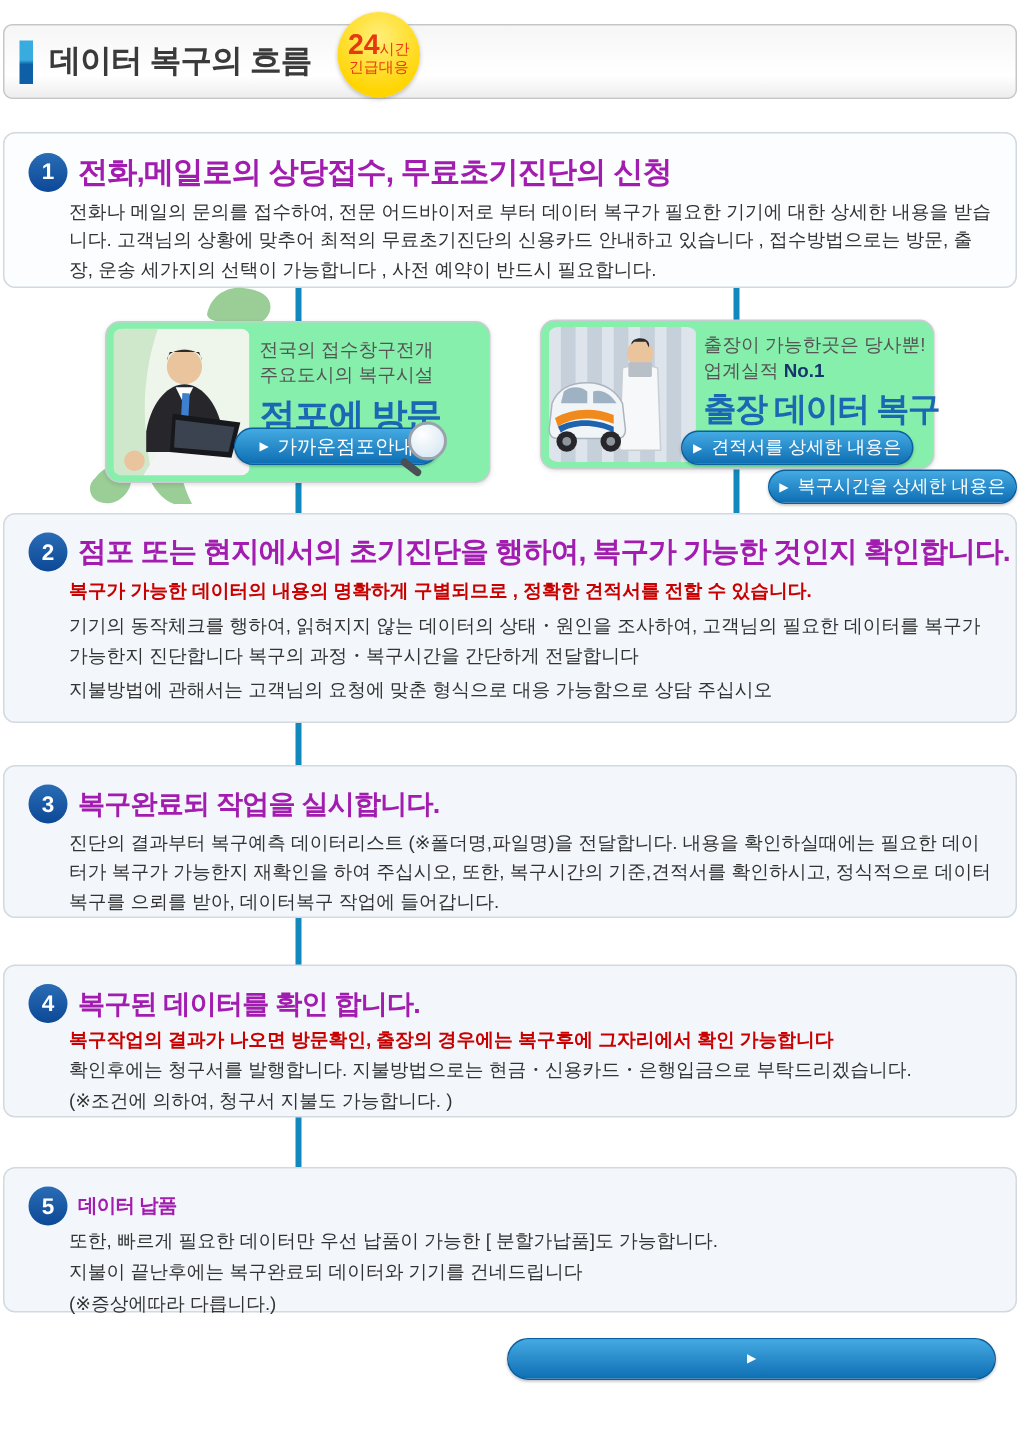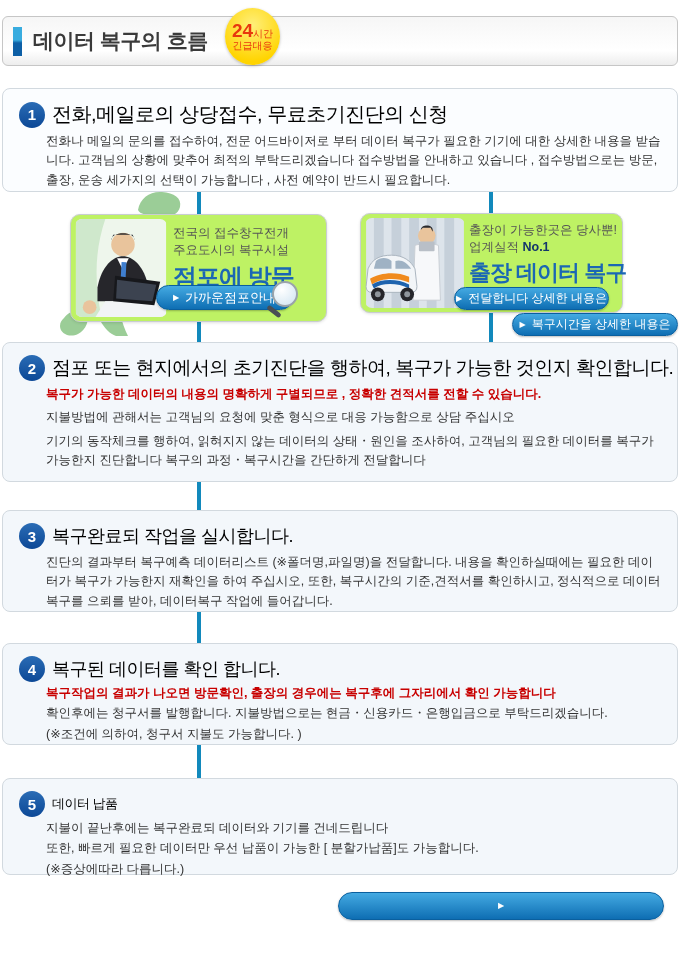--- a/index.html
+++ b/index.html
@@ -38,32 +38,32 @@
   .step.first { background:#fbfdff; }
   .s1 { top:88px;  height:104px; }
   .s2 { top:342px; height:140px; }
   .s3 { top:510px; height:102px; }
   .s4 { top:643px; height:102px; }
   .s5 { top:778px; height:97px; }
   .step-head { display:flex; align-items:center; }
   .num { flex:0 0 26px; width:26px; height:26px; border-radius:50%;
     background:linear-gradient(#2a6cb5,#0c4896); color:#fff; font-weight:bold;
     font-size:15px; display:flex; align-items:center; justify-content:center; }
-  .step-title { margin-left:7px; color:#000000; font-weight:normal; font-size:19px;
+  .step-title { margin-left:7px; color:#a21caf; font-weight:bold; font-size:19px;
     letter-spacing:-0.5px; white-space:nowrap; }
   .s3 .step-title, .s4 .step-title { font-size:18px; }
   .s5 .step-title { font-size:13px;text-align:center; }
   .step p { margin:4px 0 0 27px; font-size:12.5px; line-height:1.55; color:#333; }
   .step p.red { color:#c80000; font-weight:bold; margin-top:4px; }
   .s2 p { margin-left:27px; }
 
   
   .map-svg { position:absolute; left:50px; top:188px; width:200px; height:155px; z-index:2; }
 
-  .promo { position:absolute; background:#bef264; border:1px solid #c9cdd2; border-radius:10px;
+  .promo { position:absolute; background:#86efac; border:1px solid #c9cdd2; border-radius:10px;
     z-index:3; box-shadow:0 1px 3px rgba(0,0,0,.12);text-decoration:underline; }
   .promo-store { left:70px; top:214px; width:257px; height:108px; }
   .promo-onsite { left:360px; top:213px; width:263px; height:100px; }
   .photo { position:absolute; left:4px; top:4px; bottom:4px; border-radius:7px; overflow:hidden; }
   .promo-store .photo { width:92px; }
   .promo-onsite .photo { width:100px; }
   .photo svg { display:block; width:100%; height:100%; }
 
   .store-text { position:absolute; left:102px; top:10px; }
   .promo-line { font-size:12.5px; color:#555; line-height:1.35; white-space:nowrap; }
@@ -109,21 +109,21 @@
   <div class="vline v2"></div>
   <div class="vline v3"></div>
   <div class="vline v4"></div>
   <div class="vline v5"></div>
 
   <section class="step first s1">
     <div class="step-head">
       <span class="num">1</span>
       <h2 class="step-title" style="font-size:20px">전화,메일로의 상당접수, 무료초기진단의 신청</h2>
     </div>
-    <p>전화나 메일의 문의를 접수하여, 전문 어드바이저로 부터 데이터 복구가 필요한 기기에 대한 상세한 내용을 받습니다. 고객님의 상황에 맞추어 최적의 부탁드리겠습니다 접수방법을  안내하고 있습니다 , 접수방법으로는  방문, 출장, 운송 세가지의 선택이 가능합니다 , 사전 예약이 반드시 필요합니다.</p>
+    <p>전화나 메일의 문의를 접수하여, 전문 어드바이저로 부터 데이터 복구가 필요한 기기에 대한 상세한 내용을 받습니다. 고객님의 상황에 맞추어 최적의 무료초기진단의 신용카드  안내하고 있습니다 , 접수방법으로는  방문, 출장, 운송 세가지의 선택이 가능합니다 , 사전 예약이 반드시 필요합니다.</p>
   </section>
 
   <svg class="map-svg" viewBox="0 0 200 155">
     <path d="M88,22 C90,10 100,3 112,4 C124,5 132,10 130,19 C128,28 116,31 105,28 C97,26 90,27 88,22 Z" fill="#9bcd97"></path>
     <path d="M80,30 C70,40 56,60 48,80 C42,96 42,116 50,132 C54,140 60,146 66,148 L78,148 C66,124 64,92 76,60 C80,48 84,38 90,30 Z" fill="#9bcd97"></path>
     <path d="M14,130 C20,122 30,120 36,126 C40,132 36,142 28,146 C20,150 10,146 10,138 C10,134 12,132 14,130 Z" fill="#9bcd97"></path>
   </svg>
 
   <div class="promo promo-store">
     <div class="photo">
@@ -182,37 +182,37 @@
         <circle cx="42" cy="78" r="3" fill="#8f959c"></circle>
       </svg>
     </div>
     <div class="onsite-text">
       <div class="promo-line">출장이 가능한곳은 당사뿐!</div>
       <div class="promo-line"><span>업계실적 </span><span class="no1">No.1</span></div>
       <div class="promo-headline">출장 데이터 복구</div>
     </div>
     <div class="pill-btn onsite-btn">
       <span class="arr">▶</span>
-      <span>전달합니다 상세한 내용은</span>
+      <span>견적서를 상세한 내용은</span>
     </div>
   </div>
 
   <div class="pill-btn transport-btn">
     <span class="arr">▶</span>
     <span>복구시간을 상세한 내용은</span>
   </div>
 
   <section class="step s2">
     <div class="step-head">
       <span class="num">2</span>
       <h2 class="step-title">점포 또는 현지에서의 초기진단을 행하여, 복구가 가능한 것인지 확인합니다.</h2>
     </div>
     <p class="red">복구가 가능한 데이터의 내용의 명확하게 구별되므로 , 정확한 견적서를 전할 수 있습니다.</p>
+    <p>기기의 동작체크를 행하여, 읽혀지지 않는 데이터의 상태・원인을 조사하여, 고객님의 필요한 데이터를 복구가 가능한지 진단합니다  복구의 과정・복구시간을 간단하게 전달합니다</p>
     <p>지불방법에 관해서는 고객님의 요청에 맞춘 형식으로 대응 가능함으로 상담 주십시오</p>
-    <p>기기의 동작체크를 행하여, 읽혀지지 않는 데이터의 상태・원인을 조사하여, 고객님의 필요한 데이터를 복구가 가능한지 진단합니다  복구의 과정・복구시간을 간단하게 전달합니다</p>
   </section>
 
   <section class="step s3">
     <div class="step-head">
       <span class="num">3</span>
       <h2 class="step-title">복구완료되 작업을 실시합니다.</h2>
     </div>
     <p>진단의 결과부터 복구예측 데이터리스트 (※폴더명,파일명)을 전달합니다. 내용을 확인하실때에는 필요한 데이터가 복구가 가능한지  재확인을 하여 주십시오, 또한, 복구시간의 기준,견적서를 확인하시고, 정식적으로 데이터복구를 으뢰를 받아, 데이터복구 작업에 들어갑니다.</p>
   </section>
 
@@ -224,22 +224,22 @@
     <p class="red" style="margin-top:2px">복구작업의 결과가 나오면 방문확인, 출장의 경우에는 복구후에 그자리에서 확인 가능합니다</p>
     <p style="margin-top:1px">확인후에는 청구서를 발행합니다. 지불방법으로는 현금・신용카드・은행입금으로 부탁드리겠습니다.</p>
     <p style="margin-top:1px">(※조건에 의하여, 청구서 지불도 가능합니다. )</p>
   </section>
 
   <section class="step s5">
     <div class="step-head">
       <span class="num">5</span>
       <h2 class="step-title">데이터 납품</h2>
     </div>
+    <p style="margin-top:1px">또한, 빠르게 필요한 데이터만 우선 납품이 가능한 [ 분할가납품]도 가능합니다.</p>
     <p style="margin-top:2px">지불이 끝난후에는 복구완료되 데이터와 기기를 건네드립니다</p>
-    <p style="margin-top:1px">또한, 빠르게 필요한 데이터만 우선 납품이 가능한 [ 분할가납품]도 가능합니다.</p>
     <p style="margin-top:1px">(※증상에따라 다릅니다.)</p>
   </section>
 
   <div class="pill-btn bottom-btn">
     <span class="arr">▶</span>
   </div>
 
 </div>
 
 </body></html>

